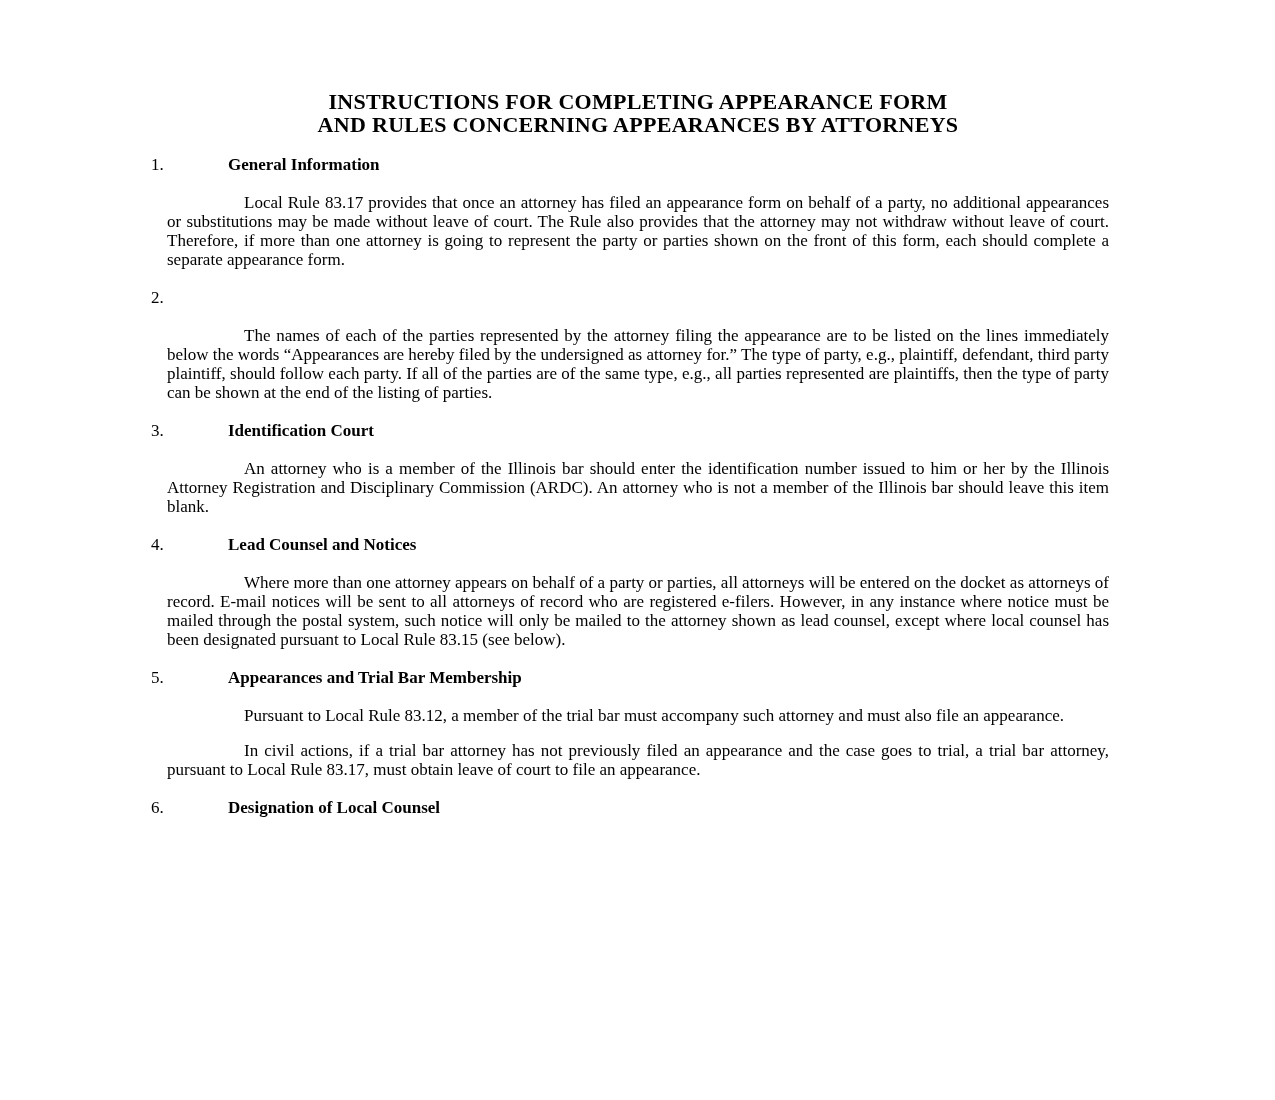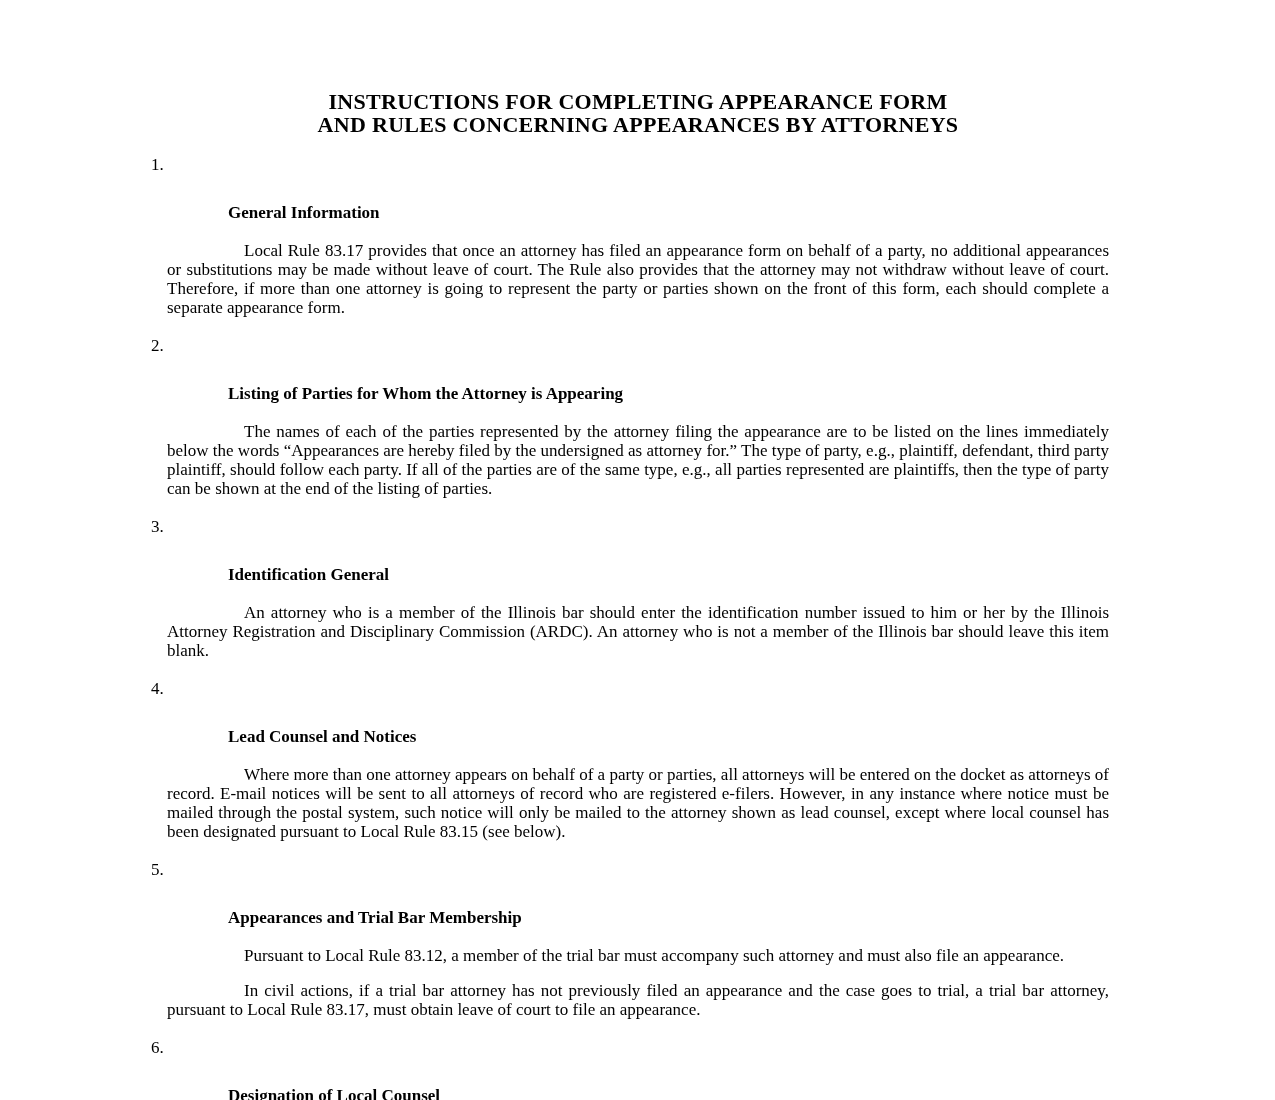--- a/index.html
+++ b/index.html
@@ -29,21 +29,20 @@
   }
   .section-heading {
     display: flex;
     margin: 19px 0 19px 0;
   }
   .section-number {
     flex: 0 0 77px;
   }
   .section-title {
     font-weight: bold;
-    margin-top: 48px;
   }
   p.para {
     margin: 16px;
     text-indent: 77px;
     text-align: justify;
   }
   p.para + p.para {
     margin-top: 0;
   }
 </style>
@@ -61,29 +60,28 @@
     <div class="section-heading">
       <span class="section-number">1.</span>
       <span class="section-title">General Information</span>
     </div>
     <p class="para">Local Rule 83.17 provides that once an attorney has filed an appearance form on behalf of a party, no additional appearances or substitutions may be made without leave of court.  The Rule also provides that the attorney may not withdraw without leave of court.  Therefore, if more than one attorney is going to represent the party or parties shown on the front of this form, each should complete a separate appearance form.</p>
   </div>
 
   <div class="section">
     <div class="section-heading">
       <span class="section-number">2.</span>
-      <span class="section-title">Listing of Parties for Whom the Attorney is Appearing</span>
     </div>
     <p class="para">The names of each of the parties represented by the attorney filing the appearance are to be listed on the lines immediately below the words “Appearances are hereby filed by the undersigned as attorney for.”  The type of party, e.g., plaintiff, defendant, third party plaintiff, should follow each party.  If all of the parties are of the same type, e.g., all parties represented are plaintiffs, then the type of party can be shown at the end of the listing of parties.</p>
   </div>
 
   <div class="section">
     <div class="section-heading">
       <span class="section-number">3.</span>
-      <span class="section-title">Identification General</span>
+      <span class="section-title">Identification Court</span>
     </div>
     <p class="para">An attorney who is a member of the Illinois bar should enter the identification number issued to him or her by the Illinois Attorney Registration and Disciplinary Commission (ARDC).  An attorney who is not a member of the Illinois bar should leave this item blank.</p>
   </div>
 
   <div class="section">
     <div class="section-heading">
       <span class="section-number">4.</span>
       <span class="section-title">Lead Counsel and Notices</span>
     </div>
     <p class="para">Where more than one attorney appears on behalf of a party or parties, all attorneys will be entered on the docket as attorneys of record.  E-mail notices will be sent to all attorneys of record who are registered e-filers.  However, in any instance where notice must be mailed through the postal system, such notice will only be mailed to the attorney shown as lead counsel, except where local counsel has been designated pursuant to Local Rule 83.15 (see below).</p>

